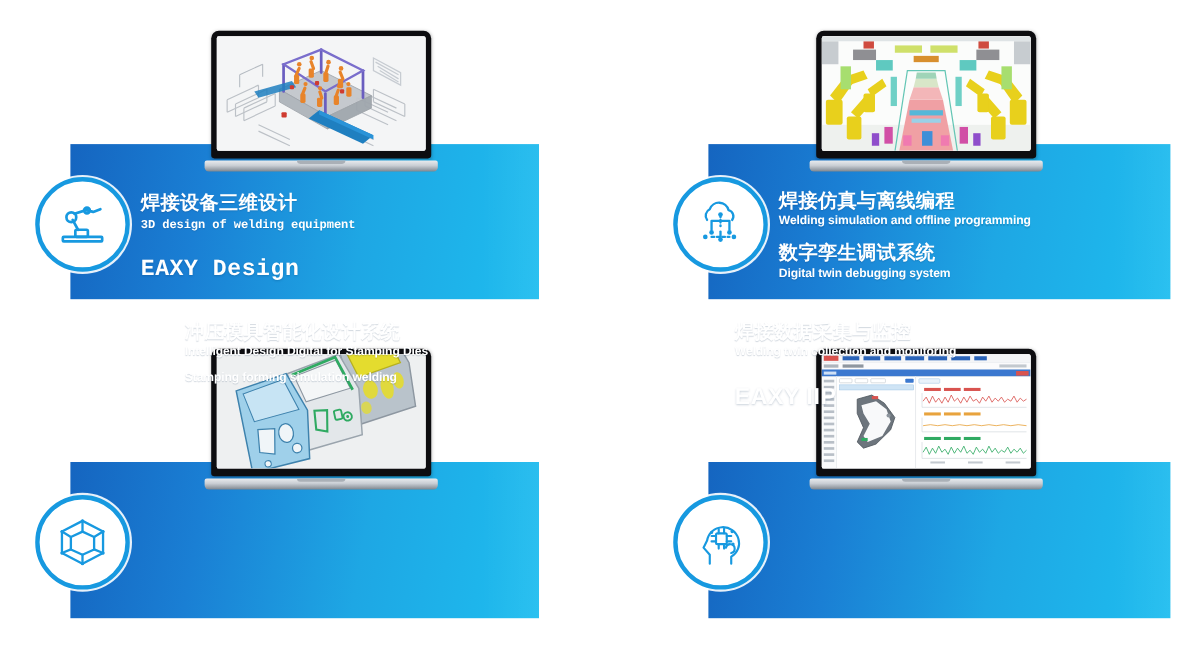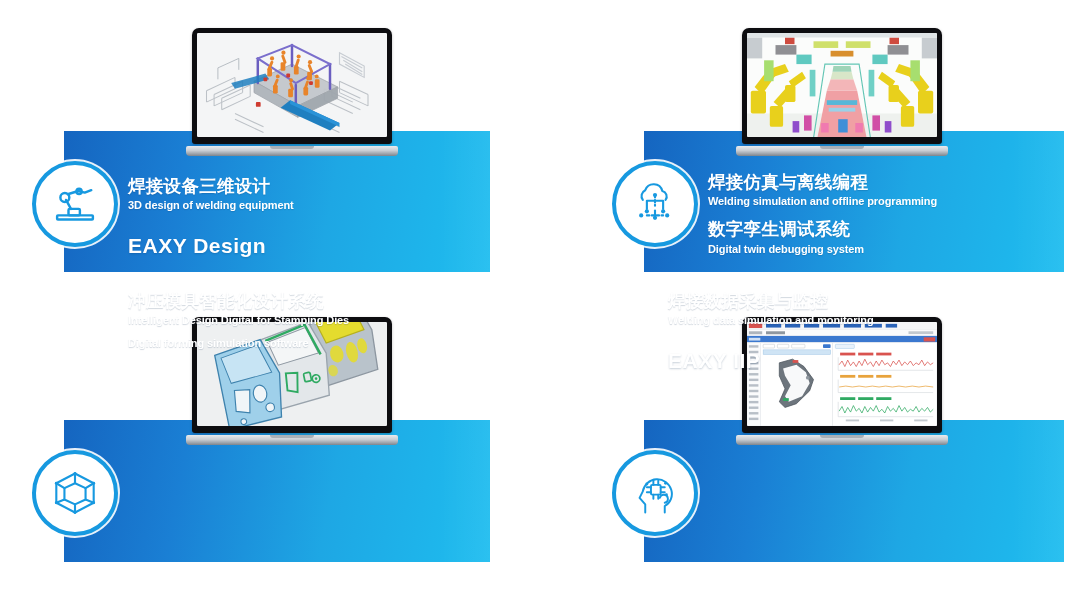--- a/index.html
+++ b/index.html
@@ -93,23 +93,23 @@
     text-shadow: 0 1px 1px rgba(0,40,80,0.18);
   }
   .brand {
     font-size: 21px; font-weight: bold; line-height: 1.3;
     letter-spacing: 0.5px; white-space: nowrap; margin-top: 20px;
     text-shadow: 0 1px 2px rgba(0,40,80,0.22);
   }
   .txt.two-group .group + .group { margin-top: 9px; }
 
   
-  .card.c0 .txt { top: 174px; }
+  .card.c0 .txt { top: 174px; font-family: Liberation Mono, monospace; }
   .card.c1 .txt { top: 170px; }
-  .card.c2 .txt { top: 455px - 289px; }
+  .card.c2 .txt { top: 455px - 289px; margin-left: 40px; }
   .card.c3 .txt { top: 455px - 289px; }
 
   
   .art { position: absolute; inset: 0; }
 
   
   .artA { background: #f4f5f6; }
 
   
   .artB { background: #fdfdfd; }
@@ -411,21 +411,21 @@
         <circle cx="9" cy="20" r="1.8" fill="#1799e0" stroke="none"></circle>
       </svg>
     </div>
 
     <div class="txt two-group">
       <div class="group">
         <div class="cn">冲压模具智能化设计系统</div>
         <div class="en">Intelligent Design Digital for Stamping Dies</div>
       </div>
       <div class="group">
-        <div class="en">Digital forming simulation software</div>
+        <div class="en">Stamping forming simulation welding</div>
       </div>
     </div>
   </div>
 
   <div class="card c3">
     <div class="banner"></div>
 
     <div class="laptop" style="left:196px;top:28px;">
       <div class="lid">
         <div class="screen">
@@ -537,19 +537,19 @@
         <path d="M27 25 L22 25 M27 31 L22 31 M39 25 L44 25 M39 31 L44 31"></path>
         <circle cx="22" cy="21" r="1.8" fill="#1799e0" stroke="none"></circle>
         <circle cx="45" cy="20" r="1.8" fill="#1799e0" stroke="none"></circle>
         <circle cx="46" cy="34" r="1.8" fill="#1799e0" stroke="none"></circle>
       </svg>
     </div>
 
     <div class="txt">
       <div class="group">
         <div class="cn">焊接数据采集与监控</div>
-        <div class="en">Welding data simulation and monitoring</div>
+        <div class="en">Welding twin collection and monitoring</div>
       </div>
       <div class="brand">EAXY  IIP</div>
     </div>
   </div>
 
 </div>
 
 </body></html>

